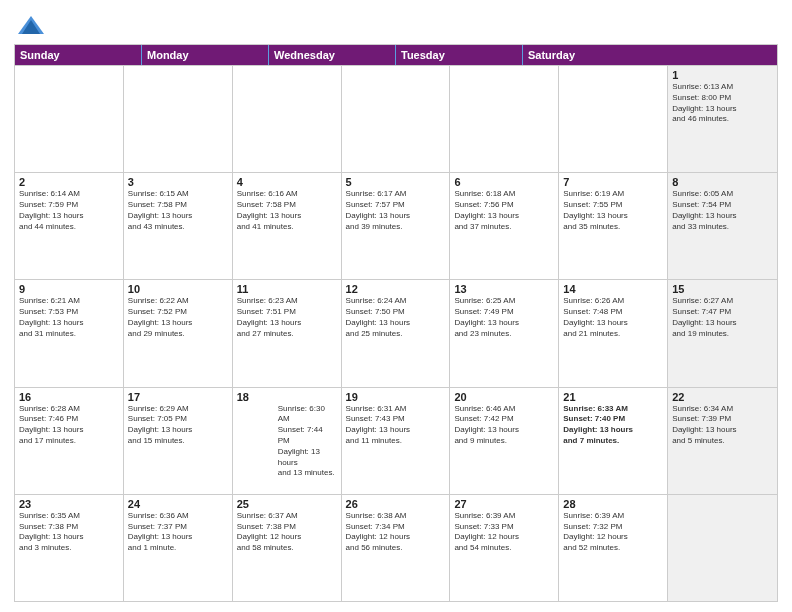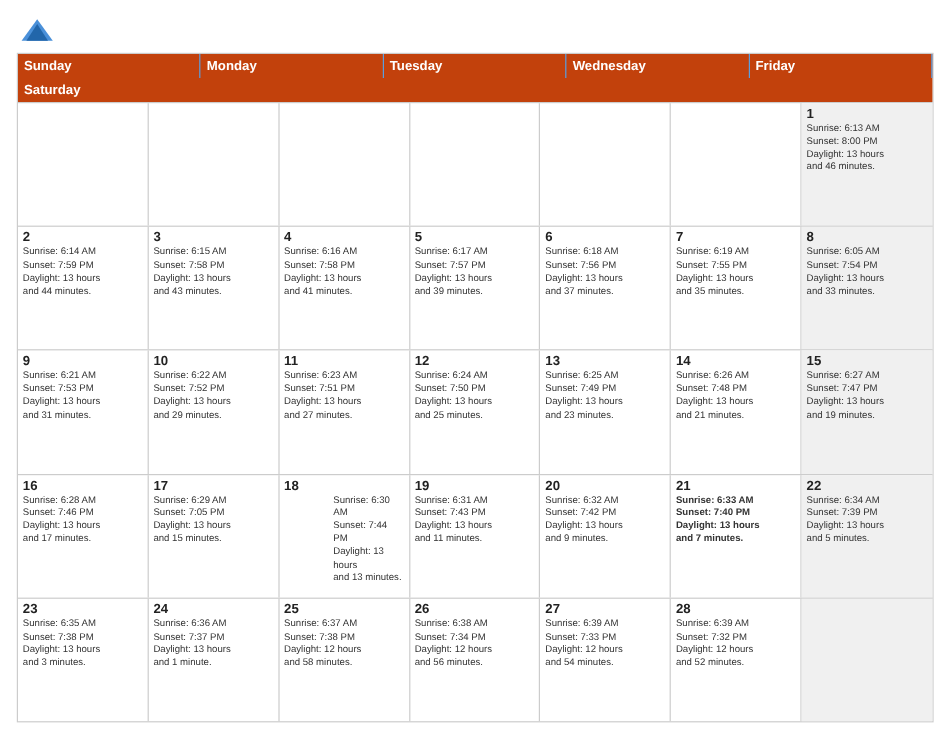--- a/index.html
+++ b/index.html
@@ -62,22 +62,22 @@
       color: #333;
     }
     .calendar {
       flex: 1;
       border: 1px solid #ccc;
       display: flex;
       flex-direction: column;
     }
     .cal-header {
       display: grid;
-      grid-template-columns: repeat(5, 1fr);
-      background: #c2410c;
+      grid-template-columns: repeat(6, 1fr);
+      background: #701a75;
     }
     .cal-header-cell {
       color: #fff;
       font-size: 11px;
       font-weight: bold;
       padding: 4px 5px;
       border-right: 1px solid #5a9edf;
       text-align: left;
     }
     .cal-header-cell:last-child { border-right: none; }
@@ -134,23 +134,22 @@
     <div class="title-block">
       <div class="month-title"></div>
       <div class="subtitle"></div>
     </div>
   </div>
 
   <div class="calendar">
     <div class="cal-header">
     <div class="cal-header-cell">Sunday</div>
         <div class="cal-header-cell">Monday</div>
+        <div class="cal-header-cell">Wednesday</div>
         <div class="cal-header-cell">Tuesday</div>
-        <div class="cal-header-cell">Wednesday</div>
-        <div class="cal-header-cell">Friday</div>
         <div class="cal-header-cell">Saturday</div>
       </div>
     <div class="cal-body">
     <div class="cal-row">
           <div class="cal-cell"></div>
           <div class="cal-cell"></div>
           <div class="cal-cell"></div>
           <div class="cal-cell"></div>
           <div class="cal-cell"></div>
           <div class="cal-cell"></div>
@@ -288,21 +287,21 @@
           </div>
           <div class="cal-cell">
             <span class="day-num">19</span>
             <div class="day-info" style="white-space: pre-line;">Sunrise: 6:31 AM
 Sunset: 7:43 PM
 Daylight: 13 hours
 and 11 minutes.</div>
           </div>
           <div class="cal-cell">
             <span class="day-num">20</span>
-            <div class="day-info" style="white-space: pre-line;">Sunrise: 6:32 AM
+            <div class="day-info" style="white-space: pre-line;">Sunrise: 6:46 AM
 Sunset: 7:42 PM
 Daylight: 13 hours
 and 9 minutes.</div>
           </div>
           <div class="cal-cell">
             <span class="day-num">21</span>
             <div class="day-info" style="white-space: pre-line; font-weight: bold;">Sunrise: 6:33 AM
 Sunset: 7:40 PM
 Daylight: 13 hours
 and 7 minutes.</div>

